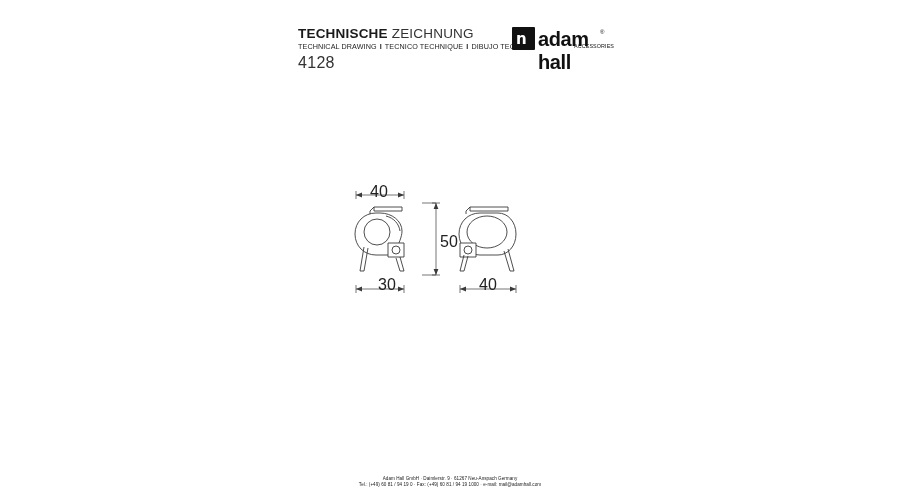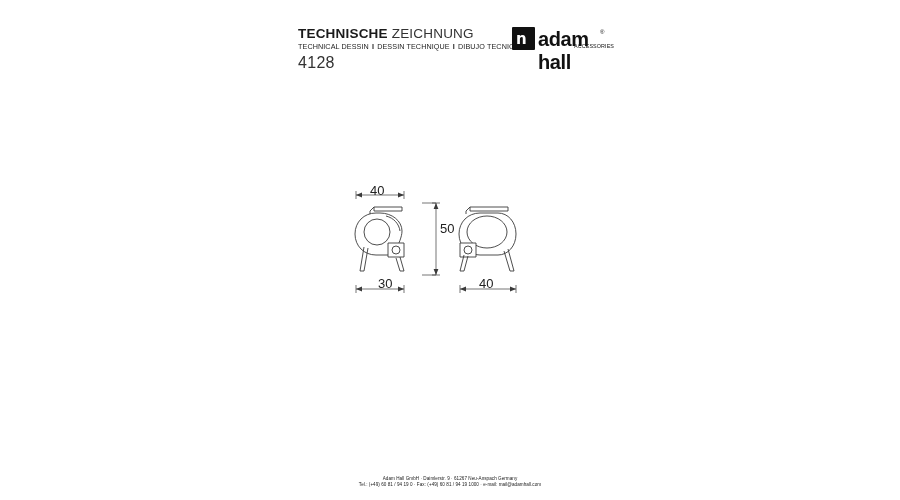--- a/index.html
+++ b/index.html
@@ -115,21 +115,21 @@
   
   .drawing {
     position: absolute;
     left: 330px;
     top: 175px;
     width: 240px;
     height: 140px;
   }
   .dim-label {
     position: absolute;
-    font-size: 13px;
+    font-size: 16px;
     color: #222;
     font-family: "Liberation Sans", sans-serif;
   }
   
   .footer {
     position: absolute;
     left: 0;
     top: 476px;
     width: 900px;
     text-align: center;
@@ -143,23 +143,23 @@
 <body>
 
 <div class="page">
 
   <div class="header">
     <div class="title-line">
       <span class="title-bold">TECHNISCHE</span>
       <span class="title-light">ZEICHNUNG</span>
     </div>
     <div class="subtitle-line">
-      <span>TECHNICAL DESSIN</span>
+      <span>TECHNICAL DRAWING</span>
       <span class="sep">I</span>
-      <span>DESSIN TECHNIQUE</span>
+      <span>TECNICO TECHNIQUE</span>
       <span class="sep">I</span>
       <span>DIBUJO TECNICO</span>
     </div>
   </div>
 
   <div class="article-number">4128</div>
 
   <div class="logo">
     <div class="logo-mark">
       <span class="logo-mark-inner">n</span>
@@ -254,21 +254,21 @@
           <line x1="130" y1="110" x2="130" y2="118"></line>
           <line x1="186" y1="110" x2="186" y2="118"></line>
           <polygon points="130,114 136,111.6 136,116.4" fill="#3a3a3a" stroke="none"></polygon>
           <polygon points="186,114 180,111.6 180,116.4" fill="#3a3a3a" stroke="none"></polygon>
         </g>
       </g>
     </svg>
 
     <div class="dim-label" style="left:40px; top:8px;">40</div>
     <div class="dim-label" style="left:48px; top:101px;">30</div>
-    <div class="dim-label" style="left:110px; top:46px;">50</div>
+    <div class="dim-label" style="left:110px; top:58px;">50</div>
     <div class="dim-label" style="left:149px; top:101px;">40</div>
   </div>
 
   <div class="footer">
     <div>Adam Hall GmbH · Daimlerstr. 9 · 61267 Neu-Anspach Germany</div>
     <div>Tel.: (+49) 60 81 / 94 19 0 · Fax: (+49) 60 81 / 94 19 1000 · e-mail: mail@adamhall.com</div>
   </div>
 
 </div>
 

